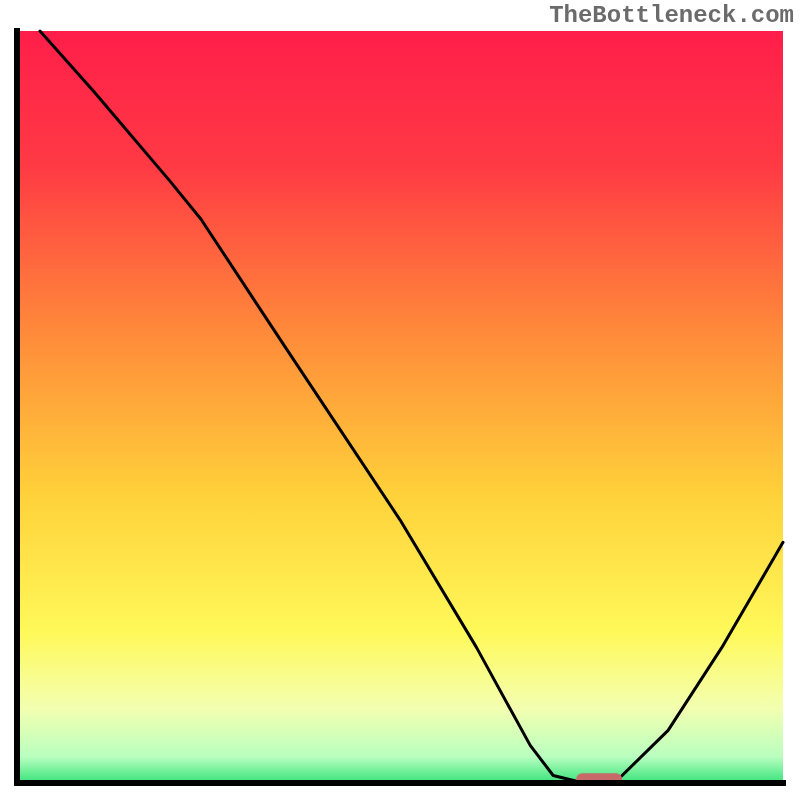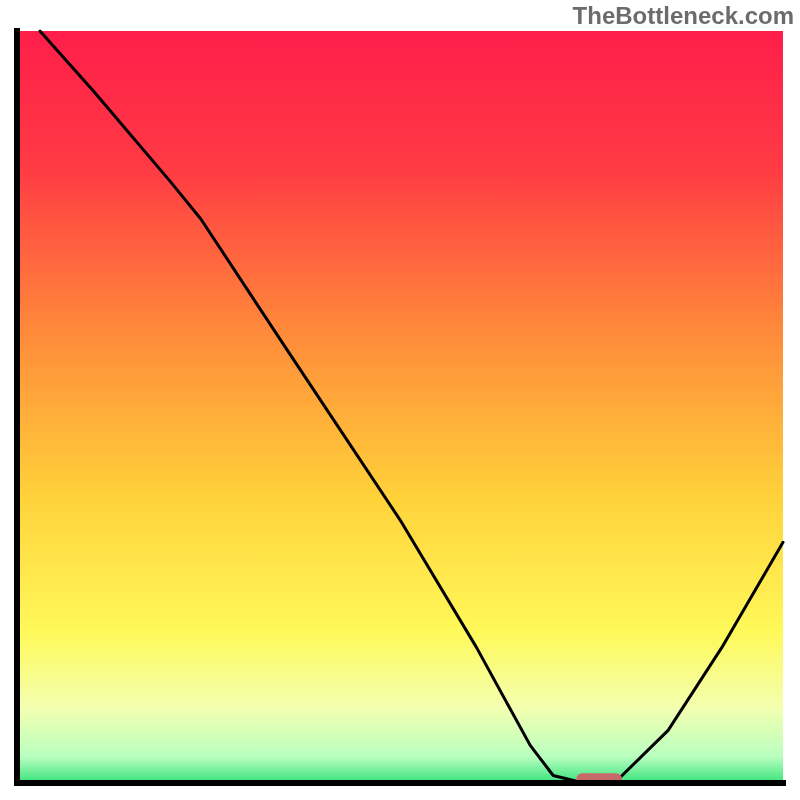--- a/index.html
+++ b/index.html
@@ -8,20 +8,21 @@
     width: 800px;
     height: 800px;
     background: #ffffff;
     font-family: Arial, Helvetica, sans-serif;
   }
   .frame {
     position: relative;
     width: 800px;
     height: 716px;
     box-sizing: border-box;
+    font-family: Liberation Mono, monospace;
   }
   .watermark {
     position: absolute;
     top: 2px;
     right: 6px;
     font-size: 24px;
     font-weight: 600;
     color: #6b6b6b;
     letter-spacing: 0px;
     z-index: 10;

